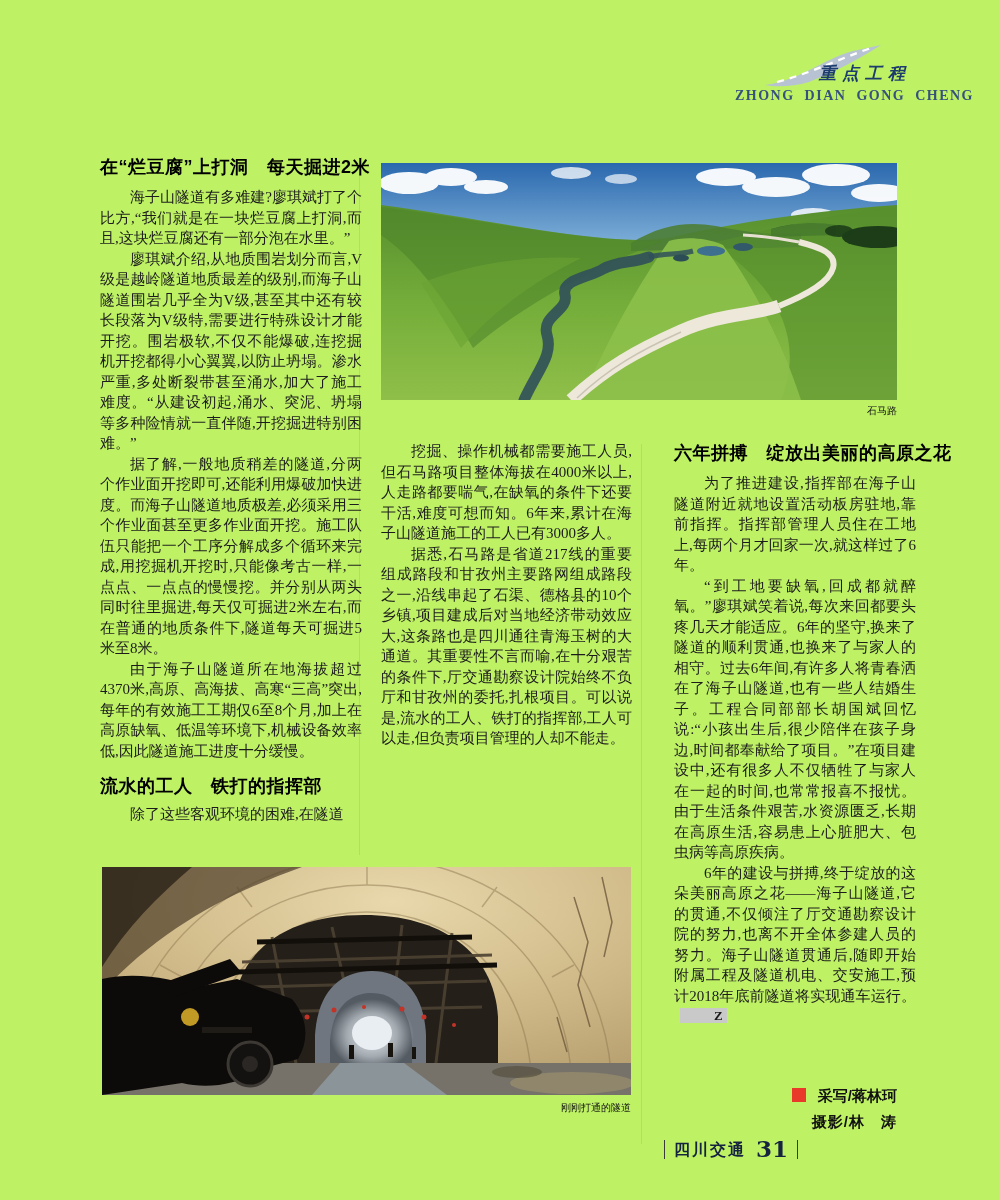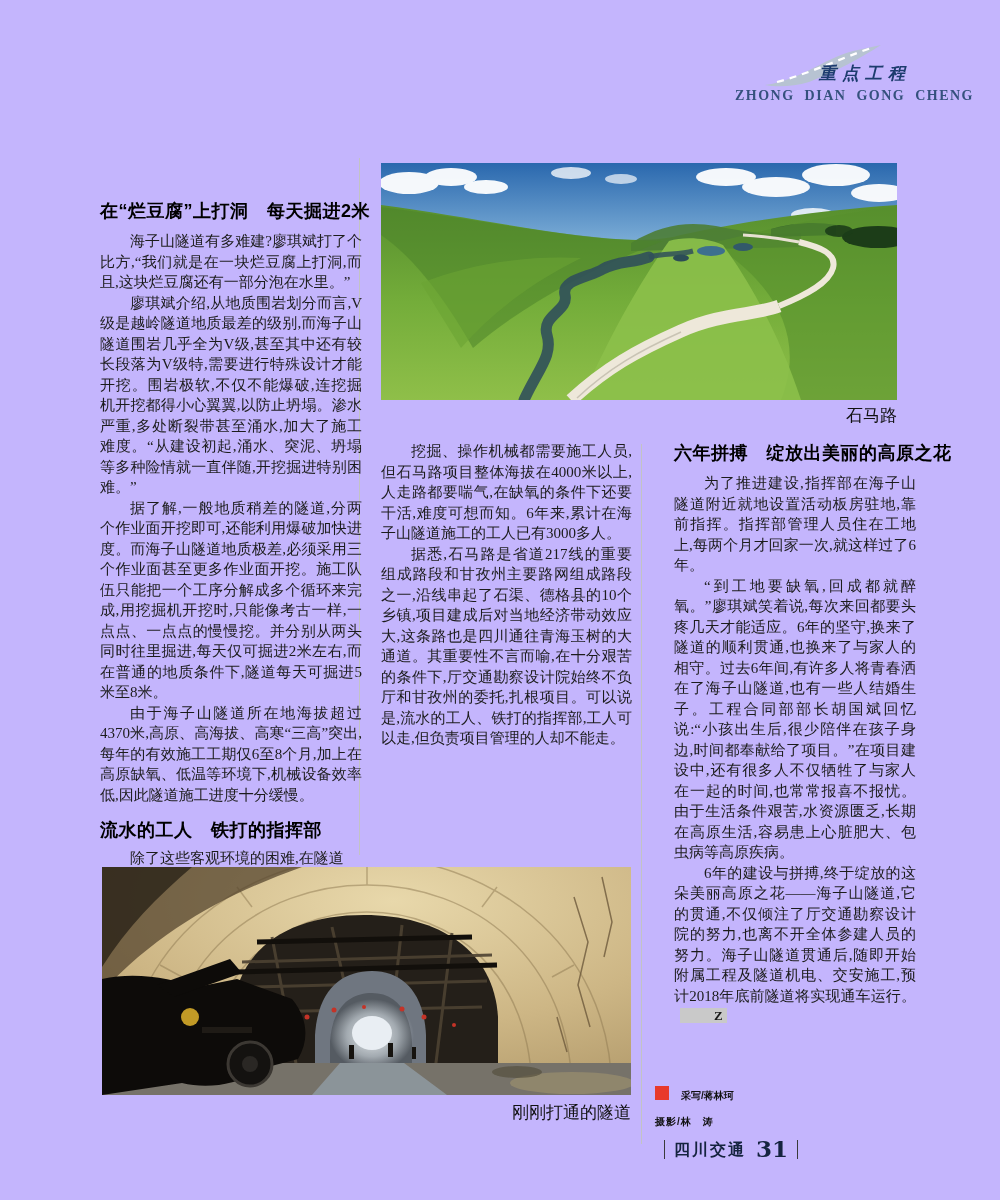--- a/index.html
+++ b/index.html
@@ -1,59 +1,59 @@
 <!DOCTYPE html>
 <html><head>
 <meta charset="utf-8">
 <style>
   html,body{margin:0;padding:0;background:#e9e9e9;}
-  .page{position:relative;width:1000px;height:1200px;background:#c4b5fd;margin:0 auto;
+  .page{position:relative;width:1000px;height:1200px;background:#bef264;margin:0 auto;
         font-family:"Liberation Serif","DejaVu Serif",serif;color:#1c1c1c;overflow:hidden;}
 
   
   .logo{position:absolute;left:735px;top:40px;width:178px;height:64px;}
   .logo .swoosh{position:absolute;left:28px;top:4px;}
   .logo .cn{position:absolute;right:2px;top:22px;font-family:"DejaVu Serif","Liberation Serif",serif;
             font-style:italic;font-weight:bold;font-size:17px;letter-spacing:6px;color:#1d3c6e;white-space:nowrap;}
   .logo .py{position:absolute;left:0;bottom:0;width:100%;text-align:center;
             font-family:"Liberation Serif",serif;font-weight:bold;font-size:14px;
             letter-spacing:1.5px;word-spacing:5px;color:#35517d;white-space:nowrap;}
 
   
   .col{position:absolute;text-align:justify;font-size:15px;line-height:20.5px;}
   .col p{margin:0;text-indent:2em;}
   .col p.no-indent{text-indent:0;}
   .headline{font-family:"Liberation Sans","DejaVu Sans",sans-serif;font-weight:bold;
             font-size:18px;line-height:24px;color:#000;margin:0 0 8px 0;text-indent:0;
             white-space:nowrap;letter-spacing:0.5px;}
   .subhead{margin-top:13px;margin-bottom:6px;}
-  .col-left   {left:100px; top:155px; width:262px;margin-top:44px;}
+  .col-left   {left:100px; top:155px; width:262px;}
   .col-middle {left:381px; top:441px; width:251px;}
   .col-right  {left:655px; top:441px; width:242px;margin-left:19px;}
 
   .vsep{position:absolute;width:1px;background:#c3c3c3;}
   .vsep1{left:359px;top:158px;height:697px;}
   .vsep2{left:641px;top:444px;height:700px;}
 
   
   .photo{position:absolute;overflow:hidden;}
   .photo svg{display:block;}
   .photo-top{left:381px;top:163px;width:516px;height:237px;}
   .photo-bottom{left:102px;top:867px;width:529px;height:228px;}
   .caption{position:absolute;font-family:"Liberation Sans","DejaVu Sans",sans-serif;
-           font-size:17px;color:#111;text-align:right;}
+           font-size:10px;color:#111;text-align:right;}
   .caption-top{left:381px;top:404px;width:516px;}
   .caption-bottom{left:102px;top:1101px;width:529px;}
 
   
   .endmark{display:inline-block;background:#c9c9c9;color:#1a1a1a;font-family:"Liberation Serif",serif;
            font-weight:bold;font-size:13px;line-height:15px;padding:0 4px;margin-left:6px;vertical-align:1px;}
-  .credits{position:absolute;left:655px;top:1083px;width:242px;
+  .credits{position:absolute;left:655px;top:1083px;width:242px;text-align:right;
            font-family:"Liberation Sans","DejaVu Sans",sans-serif;font-weight:bold;
-           font-size:10px;line-height:26px;color:#111;}
+           font-size:15px;line-height:26px;color:#111;}
   .redsq{display:inline-block;width:14px;height:14px;background:#e8392b;margin-right:12px;vertical-align:-1px;}
   .credit-line2{letter-spacing:1px;}
   .pagefoot{position:absolute;left:655px;top:1135px;width:245px;text-align:left;color:#15233f;white-space:nowrap;}
   .fbar{display:inline-block;width:1px;height:19px;background:#3a3a3a;margin:0 9px;vertical-align:-4px;}
   .fmag{font-family:"Liberation Serif",serif;font-weight:bold;font-size:16px;letter-spacing:2px;}
   .fnum{font-family:"DejaVu Serif","Liberation Serif",serif;font-weight:bold;font-size:23px;margin-left:10px;vertical-align:-2px;}
 </style>
 </head>
 <body>
 

